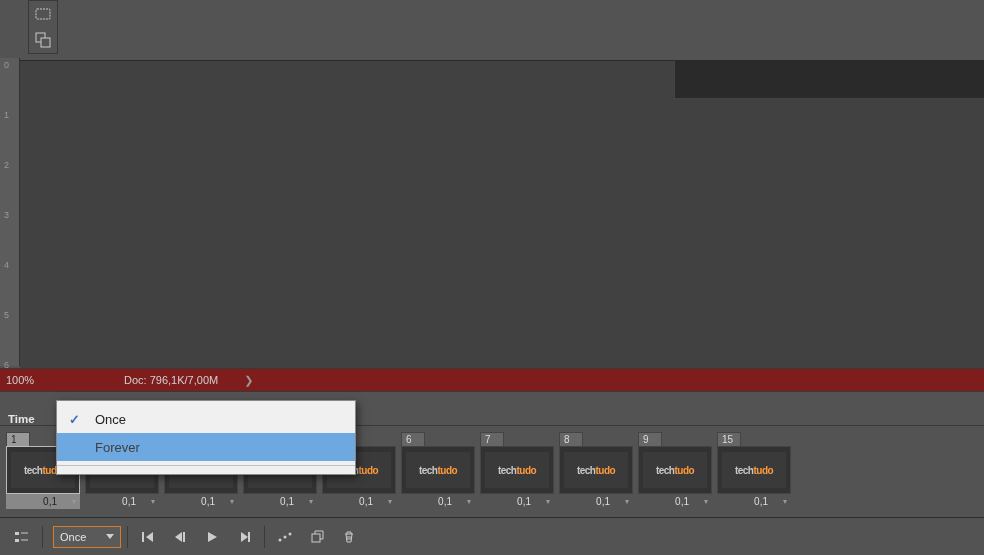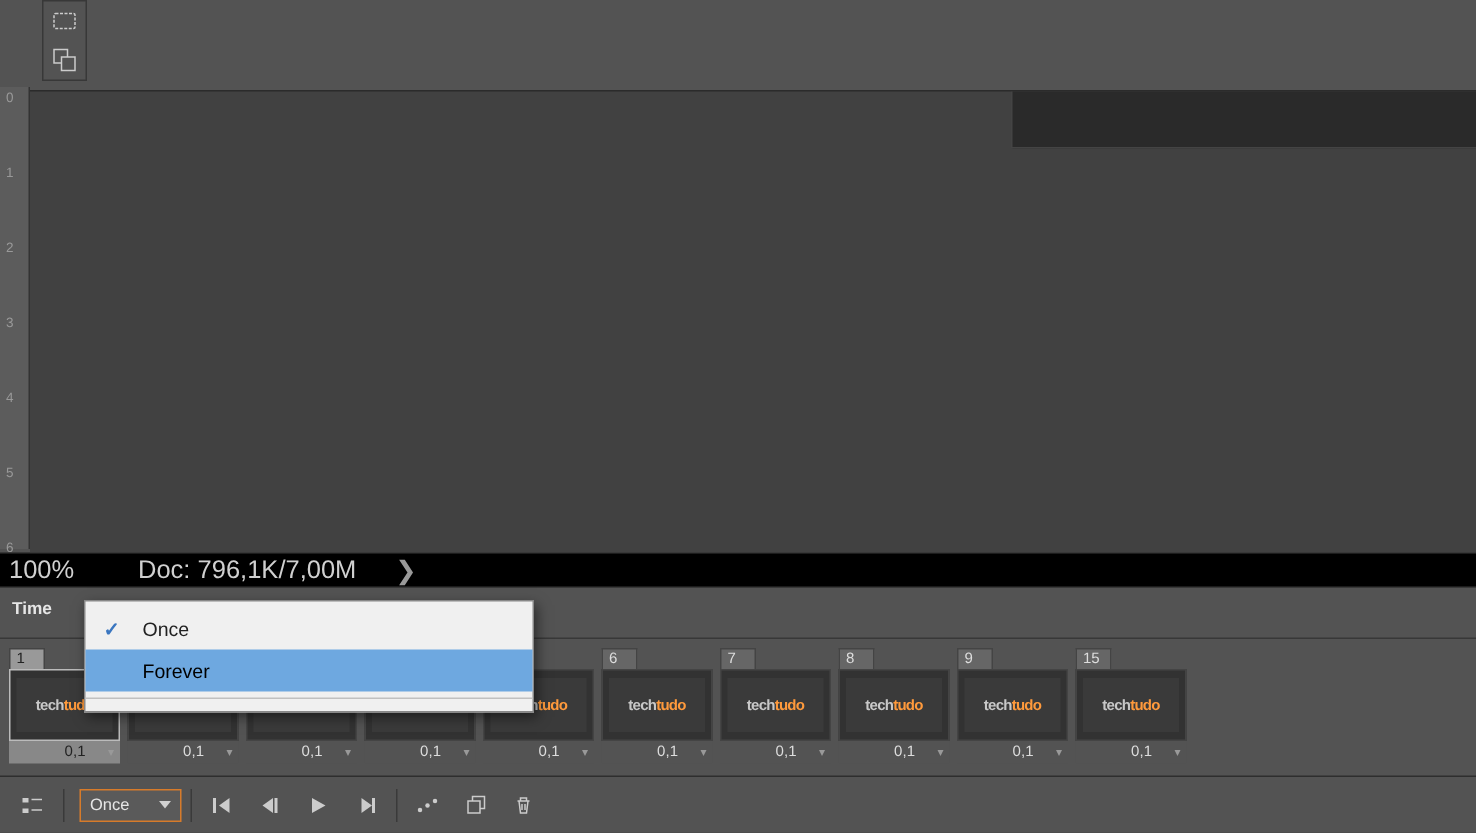--- a/index.html
+++ b/index.html
@@ -4,47 +4,47 @@
 <style>
   * { margin: 0; padding: 0; box-sizing: border-box; font-family: Arial, sans-serif; }
   body { background: #535353; width: 984px; height: 555px; overflow: hidden; position: relative; color: #c8c8c8; font-size: 12px; }
   .tool-palette { position: absolute; left: 28px; top: 0; width: 30px; background: #535353; border: 1px solid #383838; }
   .tool-item { width: 28px; height: 26px; display: flex; align-items: center; justify-content: center; color: #ccc; }
   .tool-item svg { display: block; }
   .ruler-v { position: absolute; left: 0; top: 58px; width: 20px; height: 308px; background: #5c5c5c; border-right: 1px solid #333; color: #999; font-size: 9px; }
   .ruler-v .tick { position: absolute; left: 4px; }
   .canvas { position: absolute; left: 20px; top: 60px; right: 0; height: 308px; background: #414141; border-top:1px solid #2b2b2b; }
   .dark-area { position:absolute; right:0; top:0; width:310px; height:38px; background:#2a2a2a; border-left:1px solid #444; border-bottom:1px solid #444;}
-  .status-bar { position: absolute; left: 0; top: 368px; right: 0; height: 24px; background: #000000; border-top: 1px solid #383838; border-bottom: 1px solid #383838; display: flex; align-items: center; gap: 8px; padding-left: 6px; color:#d0d0d0; font-size:17px;}
+  .status-bar { position: absolute; left: 0; top: 368px; right: 0; height: 24px; background: #7f1d1d; border-top: 1px solid #383838; border-bottom: 1px solid #383838; display: flex; align-items: center; gap: 8px; padding-left: 6px; color:#d0d0d0; font-size:11px;}
   .status-bar .zoom { width: 50px; }
-  .status-bar .doc { margin-left: 28px; }
+  .status-bar .doc { margin-left: 60px; }
   .status-bar .arrow-right { margin-left:18px; color:#999;}
   .panel-divider { position:absolute; left:0; top:392px; right:0; height:8px; background:#535353;}
-  .timeline-header { position: absolute; left: 0; top: 400px; right: 0; height: 26px; background: #535353; color: #e6e6e6; font-size: 11.5px; padding-left: 8px; display: flex; align-items: flex-start; border-bottom: 1px solid #383838; font-weight:bold;}
+  .timeline-header { position: absolute; left: 0; top: 400px; right: 0; height: 26px; background: #535353; color: #e6e6e6; font-size: 11.5px; padding-left: 8px; display: flex; align-items: flex-end; border-bottom: 1px solid #383838; font-weight:bold;}
   .frames-row { position: absolute; left: 0; top: 428px; right: 0; height: 82px; background: #535353; padding: 4px 6px; display: flex; gap: 5px; align-items: flex-start; overflow:hidden;}
   .frame { width: 74px; display: flex; flex-direction: column; }
   .frame-num { background: #666; color: #ddd; font-size: 10px; padding: 1px 4px; border: 1px solid #444; border-bottom:none; width:24px;}
   .frame.sel .frame-num { background:#999; color:#222;}
   .frame-thumb { height: 48px; background: #323232; border: 1px solid #444; display: flex; align-items: center; justify-content: center; overflow: hidden; }
   .frame.sel .frame-thumb { border-color:#bbb; }
   .thumb-inner { background:#3a3a3a; width:64px; height:36px; display:flex; align-items:center; justify-content:center; position:relative;}
   .brand-tech { color:#ff9a3c; font-size:10px; font-weight:bold; letter-spacing:-0.5px;}
   .brand-tech .t1{color:#c8c8c8;}
   .frame-delay { display:flex; align-items:center; justify-content:flex-end; gap:15px; padding:2px 4px; font-size:10px; color:#ddd; background:#535353;}
   .frame-delay .chev { font-size:8px; color:#999;}
   .frame-delay.sel { background:#888; color:#222;}
   .bottom-bar { position: absolute; left: 0; bottom: 0; right: 0; height: 38px; background: #535353; border-top: 1px solid #2e2e2e; display: flex; align-items: center; padding-left: 8px; gap: 4px; }
   .tb-btn { width: 28px; height: 24px; display:flex; align-items:center; justify-content:center; color:#d0d0d0; cursor:pointer;}
   .tb-btn svg { display:block; pointer-events:none;}
   .tb-sep { width:1px; height:22px; background:#3a3a3a; margin:0 2px;}
   .loop-select { width: 68px; height: 22px; border: 1.5px solid #d77b2a; background: #5a5a5a; display: flex; align-items: center; justify-content: space-between; padding: 0 6px; color: #e6e6e6; font-size: 11px; cursor:pointer; margin-left:4px;}
   .loop-select .tri { width:0;height:0;border-left:4px solid transparent;border-right:4px solid transparent;border-top:5px solid #d0d0d0;}
   .dropdown-menu { position: absolute; left: 56px; top: 400px; width: 300px; background: #f0f0f0; border: 1px solid #888; box-shadow: 2px 3px 8px rgba(0,0,0,0.5); z-index: 100; padding:4px 0;}
   .dropdown-menu .item { height: 28px; display: flex; align-items: center; padding-left: 38px; color: #222; font-size: 13px; position: relative; cursor:pointer;}
-  .dropdown-menu .item.highlighted { background: #6ea8e0; color:#000000;}
+  .dropdown-menu .item.highlighted { background: #6ea8e0; color:#404040;}
   .dropdown-menu .item.selected::before { content: "✓"; position: absolute; left: 12px; color: #3a76c0; font-weight:bold;}
   .dropdown-menu .divider { height:1px; background:#c0c0c0; margin:4px 0;}
 </style>
 </head>
 <body>
 
 <div class="tool-palette">
   <div class="tool-item">
     <svg width="16" height="12" viewBox="0 0 16 12">
         <rect x="1" y="1" width="14" height="10" rx="1" fill="none" stroke="#ccc" stroke-width="1" stroke-dasharray="2 1"></rect>

